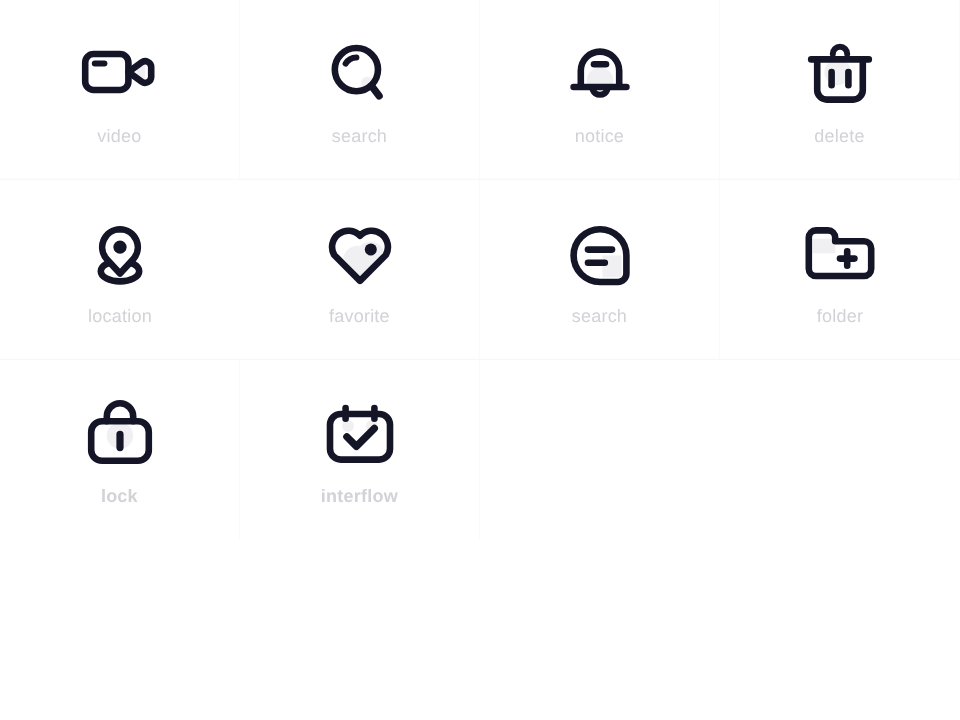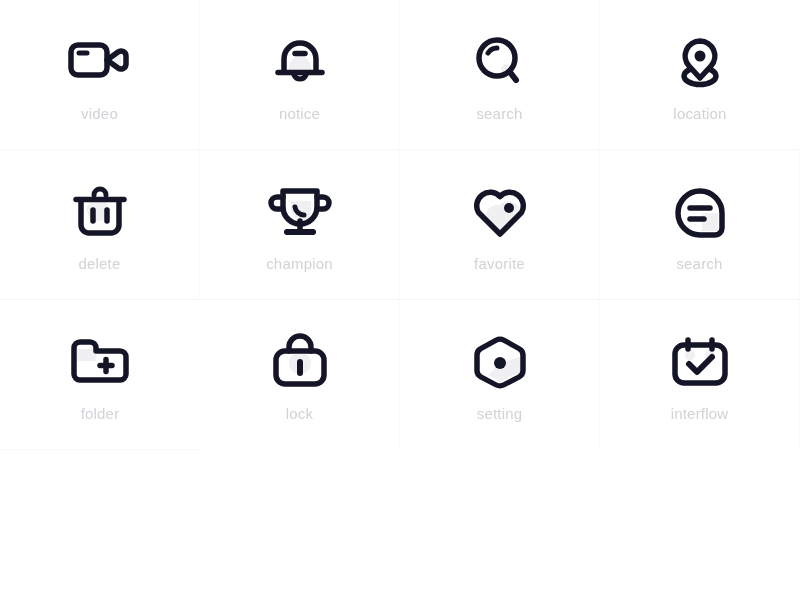--- a/index.html
+++ b/index.html
@@ -25,21 +25,21 @@
     position: relative;
     display: flex;
     flex-direction: column;
     align-items: center;
     justify-content: center;
     box-sizing: border-box;
     border-right: 1px solid #fafafb;
     border-bottom: 1px solid #f7f7f8;
   }
   .grid-cell.no-right { border-right: none; }
-  .grid-cell.no-bottom { border-bottom: none; }
+  .grid-cell.no-bottom { border-bottom: none; font-weight: bold; }
   .icon-art {
     width: 72px;
     height: 72px;
     display: block;
   }
   .icon-label {
     margin-top: 6px;
     font-size: 15px;
     line-height: 18px;
     color: #d2d2d7;
@@ -66,82 +66,68 @@
         <path d="M43 33 L54 25 A5 5 0 0 1 62 29 L62 37 A5 5 0 0 1 54 41 Z" fill="none" stroke="#141527" stroke-width="5.5" stroke-linejoin="round"></path>
         <line x1="15" y1="26" x2="23" y2="26" stroke="#141527" stroke-width="5" stroke-linecap="round"></line>
       </svg>
       <div class="icon-label">video</div>
     </div>
   </div>
 
   <div class="grid-cell">
     <div class="cell-inner">
       <svg class="icon-art" viewBox="0 0 72 72">
-        <circle cx="36" cy="40" r="11" fill="#f0f0f2"></circle>
-        <path d="M20 45 L20 32 A16 16 0 0 1 52 32 L52 45" fill="none" stroke="#141527" stroke-width="5.5" stroke-linecap="round"></path>
-        <line x1="14" y1="45.5" x2="58" y2="45.5" stroke="#141527" stroke-width="5.5" stroke-linecap="round"></line>
-        <path d="M30 48 A6.5 6.5 0 0 0 42 48" fill="none" stroke="#141527" stroke-width="5" stroke-linecap="round"></path>
-        <line x1="31" y1="26.5" x2="41" y2="26.5" stroke="#141527" stroke-width="5.5" stroke-linecap="round"></line>
-      </svg>
-      <div class="icon-label">notice</div>
-    </div>
-  </div>
-
-  <div class="grid-cell">
-    <div class="cell-inner">
-      <svg class="icon-art" viewBox="0 0 72 72">
         <circle cx="42" cy="42" r="5" fill="#f0f0f2"></circle>
         <circle cx="33" cy="31" r="18" fill="none" stroke="#141527" stroke-width="5.5"></circle>
         <path d="M45.5 44.5 L52 53" stroke="#141527" stroke-width="6" stroke-linecap="round" fill="none"></path>
         <path d="M24 26 A11 11 0 0 1 33 21" fill="none" stroke="#141527" stroke-width="5" stroke-linecap="round"></path>
       </svg>
       <div class="icon-label">search</div>
     </div>
   </div>
 
-  <div class="grid-cell no-right">
+  <div class="grid-cell">
     <div class="cell-inner">
       <svg class="icon-art" viewBox="0 0 72 72">
-        <ellipse cx="36" cy="49" rx="16" ry="8.5" fill="none" stroke="#141527" stroke-width="5.5"></ellipse>
-        <path d="M36 14 A15 15 0 0 1 47 39 L36 51 L25 39 A15 15 0 0 1 36 14 Z" fill="#ffffff" stroke="#141527" stroke-width="5.5" stroke-linejoin="round"></path>
-        <circle cx="36" cy="29" r="5.5" fill="#141527"></circle>
+        <circle cx="36" cy="40" r="11" fill="#f0f0f2"></circle>
+        <path d="M20 45 L20 32 A16 16 0 0 1 52 32 L52 45" fill="none" stroke="#141527" stroke-width="5.5" stroke-linecap="round"></path>
+        <line x1="14" y1="45.5" x2="58" y2="45.5" stroke="#141527" stroke-width="5.5" stroke-linecap="round"></line>
+        <path d="M30 48 A6.5 6.5 0 0 0 42 48" fill="none" stroke="#141527" stroke-width="5" stroke-linecap="round"></path>
+        <line x1="31" y1="26.5" x2="41" y2="26.5" stroke="#141527" stroke-width="5.5" stroke-linecap="round"></line>
       </svg>
-      <div class="icon-label">location</div>
+      <div class="icon-label">notice</div>
     </div>
   </div>
 
   <div class="grid-cell">
     <div class="cell-inner">
       <svg class="icon-art" viewBox="0 0 72 72">
         <circle cx="34" cy="33" r="11" fill="#f0f0f2"></circle>
         <path d="M30 18 A6 6 0 0 1 42 18" fill="none" stroke="#141527" stroke-width="5" stroke-linecap="round"></path>
         <line x1="12" y1="22.5" x2="60" y2="22.5" stroke="#141527" stroke-width="5.5" stroke-linecap="round"></line>
         <path d="M17 25 L17 48 A8 8 0 0 0 25 56 L47 56 A8 8 0 0 0 55 48 L55 25" fill="none" stroke="#141527" stroke-width="5.5" stroke-linejoin="round" stroke-linecap="round"></path>
         <line x1="29" y1="33" x2="29" y2="44" stroke="#141527" stroke-width="5.5" stroke-linecap="round"></line>
         <line x1="43" y1="33" x2="43" y2="44" stroke="#141527" stroke-width="5.5" stroke-linecap="round"></line>
       </svg>
       <div class="icon-label">delete</div>
     </div>
   </div>
 
-
-  <div class="grid-cell">
+  <div class="grid-cell no-right">
     <div class="cell-inner">
       <svg class="icon-art" viewBox="0 0 72 72">
-        <path d="M27 24 L47 24 L47 34 A10 10 0 0 1 27 34 Z" fill="#f0f0f2"></path>
-        <path d="M19 14 L53 14 L53 30 A17 17 0 0 1 19 30 Z" fill="none" stroke="#141527" stroke-width="5.5" stroke-linejoin="round"></path>
-        <path d="M19 20 L13 20 A6 6 0 0 0 13 32 L19 32" fill="none" stroke="#141527" stroke-width="5.5" stroke-linejoin="round" stroke-linecap="round"></path>
-        <path d="M53 20 L59 20 A6 6 0 0 1 59 32 L53 32" fill="none" stroke="#141527" stroke-width="5.5" stroke-linejoin="round" stroke-linecap="round"></path>
-        <line x1="36" y1="44" x2="36" y2="52" stroke="#141527" stroke-width="5.5" stroke-linecap="round"></line>
-        <line x1="23" y1="55" x2="49" y2="55" stroke="#141527" stroke-width="6" stroke-linecap="round"></line>
-        <path d="M31 30 A9 9 0 0 0 40 38" fill="none" stroke="#141527" stroke-width="5" stroke-linecap="round"></path>
+        <ellipse cx="36" cy="49" rx="16" ry="8.5" fill="none" stroke="#141527" stroke-width="5.5"></ellipse>
+        <path d="M36 14 A15 15 0 0 1 47 39 L36 51 L25 39 A15 15 0 0 1 36 14 Z" fill="#ffffff" stroke="#141527" stroke-width="5.5" stroke-linejoin="round"></path>
+        <circle cx="36" cy="29" r="5.5" fill="#141527"></circle>
       </svg>
-      <div class="icon-label">champion</div>
+      <div class="icon-label">location</div>
     </div>
   </div>
+
+
 
 
 
   <div class="grid-cell">
     <div class="cell-inner">
       <svg class="icon-art" viewBox="0 0 72 72">
         <path d="M36 28 A12 12 0 0 1 56 32 L36 54 L22 38 A12 12 0 0 1 36 28 Z" fill="#f0f0f2"></path>
         <path d="M36 57 L14.5 35.5 A13.5 13.5 0 0 1 36 19.5 A13.5 13.5 0 0 1 57.5 35.5 Z" fill="none" stroke="#141527" stroke-width="5.5" stroke-linejoin="round"></path>
         <circle cx="45" cy="31" r="5" fill="#141527"></circle>
       </svg>
@@ -178,30 +164,20 @@
       <svg class="icon-art" viewBox="0 0 72 72">
         <circle cx="36" cy="36" r="11" fill="#f0f0f2"></circle>
         <path d="M25 24 L25 20 A11 11 0 0 1 47 20 L47 24" fill="none" stroke="#141527" stroke-width="5.5" stroke-linecap="round"></path>
         <rect x="12" y="24" width="48" height="33" rx="9" fill="none" stroke="#141527" stroke-width="5.5"></rect>
         <line x1="36" y1="35" x2="36" y2="46" stroke="#141527" stroke-width="6" stroke-linecap="round"></line>
       </svg>
       <div class="icon-label">lock</div>
     </div>
   </div>
 
-  <div class="grid-cell no-bottom">
-    <div class="cell-inner">
-      <svg class="icon-art" viewBox="0 0 72 72">
-        <path d="M36 36 L56 30 L56 45 L36 55 L24 48 Z" fill="#f0f0f2"></path>
-        <path d="M32 14.5 A8 8 0 0 1 40 14.5 L55 23.5 A8 8 0 0 1 59 30.5 L59 47 A8 8 0 0 1 55 54 L40 62.5 A8 8 0 0 1 32 62.5 L17 54 A8 8 0 0 1 13 47 L13 30.5 A8 8 0 0 1 17 23.5 Z" fill="none" stroke="#141527" stroke-width="5.5" stroke-linejoin="round" transform="translate(0,-4) scale(1,0.93) translate(0,4)"></path>
-        <circle cx="36" cy="36" r="6" fill="#141527"></circle>
-      </svg>
-      <div class="icon-label">setting</div>
-    </div>
-  </div>
 
   <div class="grid-cell no-bottom">
     <div class="cell-inner">
       <svg class="icon-art" viewBox="0 0 72 72">
         <circle cx="26" cy="28" r="5" fill="#f0f0f2"></circle>
         <circle cx="46" cy="28" r="5" fill="#f0f0f2"></circle>
         <line x1="24" y1="13" x2="24" y2="22" stroke="#141527" stroke-width="5.5" stroke-linecap="round"></line>
         <line x1="48" y1="13" x2="48" y2="22" stroke="#141527" stroke-width="5.5" stroke-linecap="round"></line>
         <rect x="11" y="18" width="50" height="38" rx="9" fill="none" stroke="#141527" stroke-width="5.5"></rect>
         <path d="M25 37 L33 45 L48 30" fill="none" stroke="#141527" stroke-width="6" stroke-linecap="round" stroke-linejoin="round"></path>

